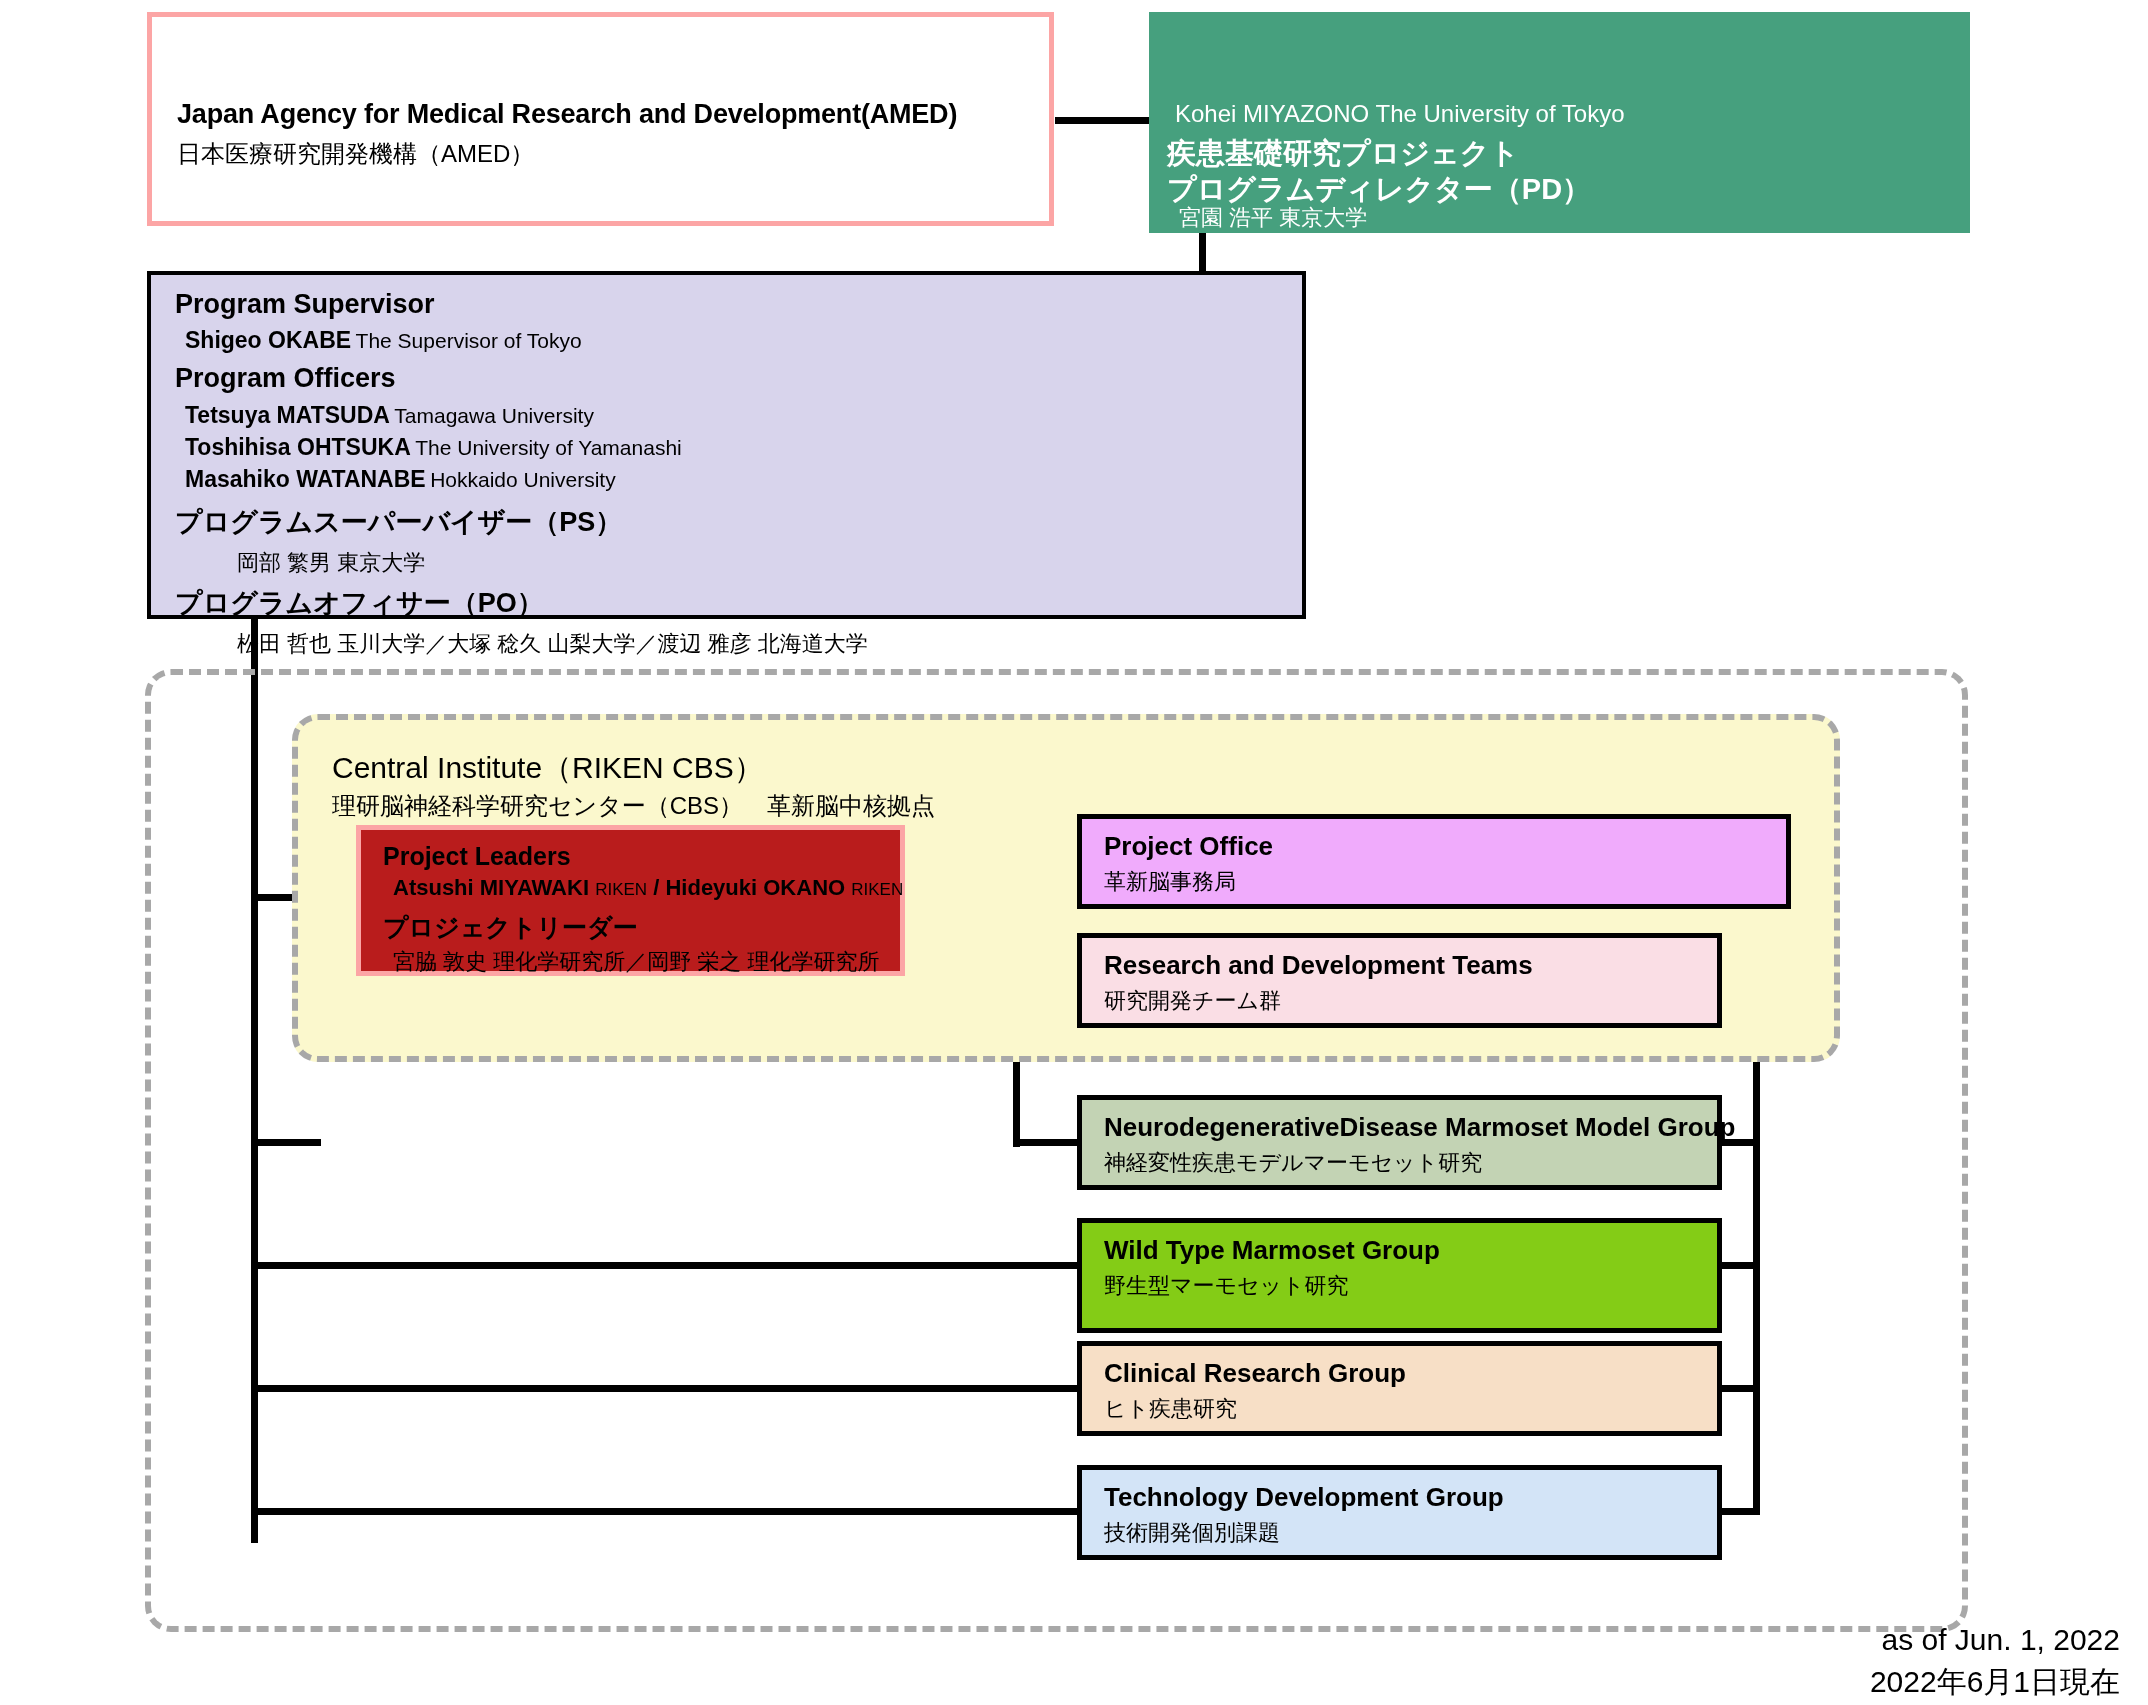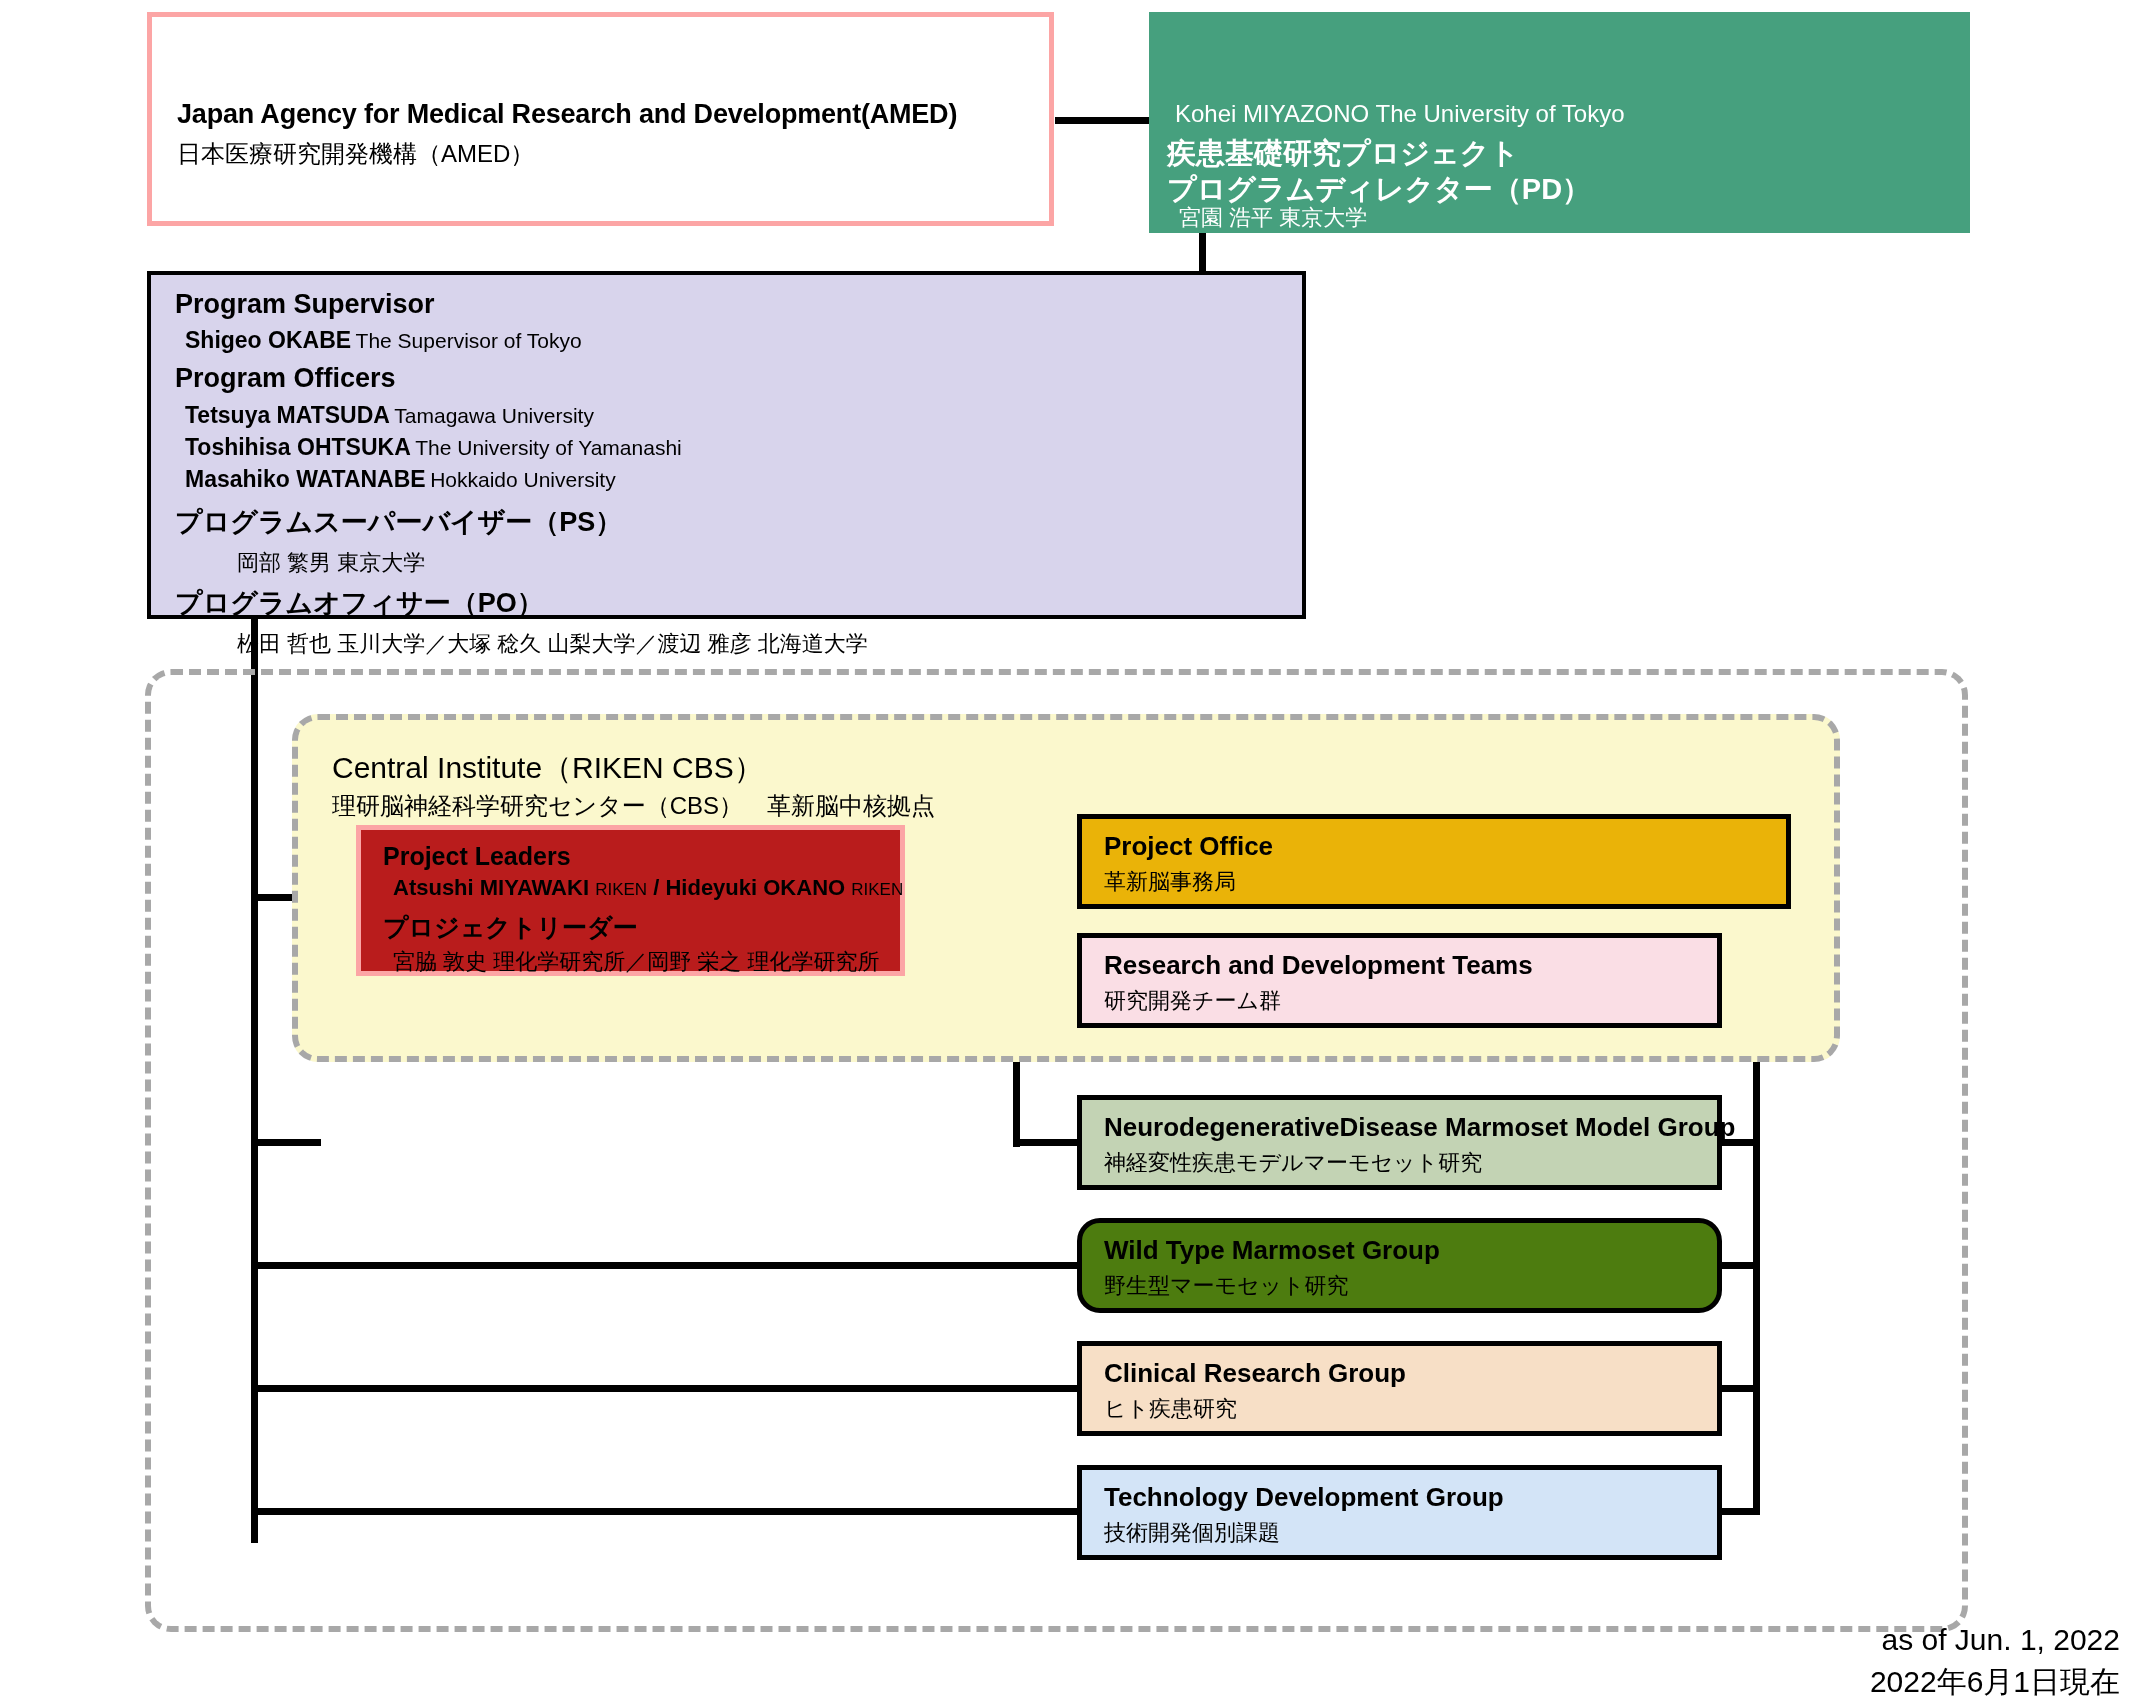--- a/index.html
+++ b/index.html
@@ -55,24 +55,24 @@
   #pl-en-n{position:absolute;left:32px;top:45px;font-size:22px;font-weight:bold;white-space:nowrap;}
   #pl-jp-t{position:absolute;left:22px;top:81px;font-size:25px;font-weight:bold;}
   #pl-jp-n{position:absolute;left:32px;top:117px;font-size:22px;white-space:nowrap;}
   .small-aff{font-size:17px;font-weight:400;}
 
   
   .rbox{position:absolute;box-sizing:border-box;border:5px solid #000;}
   .rbox .ren{position:absolute;left:22px;font-size:26px;font-weight:bold;white-space:nowrap;}
   .rbox .rjp{position:absolute;left:22px;font-size:22px;font-weight:400;white-space:nowrap;}
 
-  #po-box{left:1077px;top:814px;width:714px;height:95px;background:#eab308;}
+  #po-box{left:1077px;top:814px;width:714px;height:95px;background:#f0abfc;}
   #rd-box{left:1077px;top:933px;width:645px;height:95px;background:#fadee5;}
   #nd-box{left:1077px;top:1095px;width:645px;height:95px;background:#c3d3b4;}
-  #wt-box{left:1077px;top:1218px;width:645px;height:95px;background:#4d7c0f;border-radius:23px;}
+  #wt-box{left:1077px;top:1218px;width:645px;height:115px;background:#84cc16;}
   #cr-box{left:1077px;top:1341px;width:645px;height:95px;background:#f7dfc6;}
   #td-box{left:1077px;top:1465px;width:645px;height:95px;background:#d3e4f7;}
 
   
   #footer{position:absolute;right:28px;top:1619px;text-align:right;line-height:42px;}
   #foot-en{font-size:30px;}
   #foot-jp{font-size:30px;}
 </style>
 </head>
 <body>

